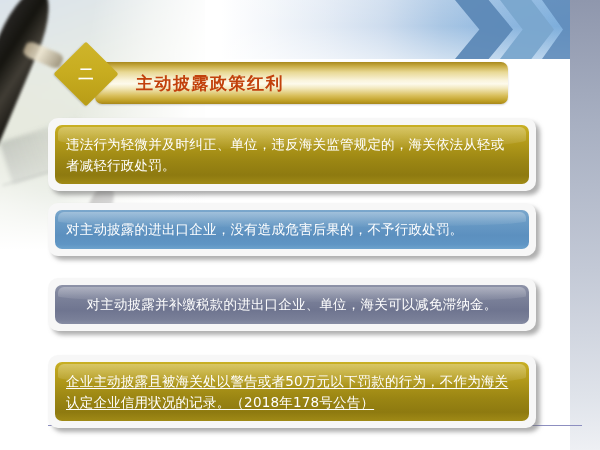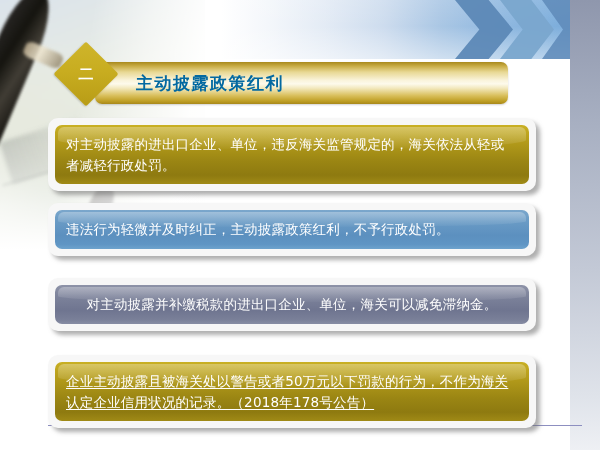--- a/index.html
+++ b/index.html
@@ -185,21 +185,21 @@
     box-shadow: 0 1px 2px rgba(0,0,0,0.18);
   }
   .title-text {
     position: absolute;
     left: 73px; top: 0;
     height: 42px;
     line-height: 42px;
     font-family: "DejaVu Serif", "Liberation Serif", serif;
     font-size: 17px;
     font-weight: bold;
-    color: #0369a1;
+    color: #c2410c;
     letter-spacing: 1.5px;
     white-space: nowrap;
   }
   .title-diamond {
     position: absolute;
     left: 0px; top: -11px;
     width: 46px; height: 46px;
     background: linear-gradient(135deg, #cfb52b 0%, #c8ad20 45%, #b89c16 100%);
     transform: rotate(45deg);
     border-radius: 2px;
@@ -298,28 +298,28 @@
   <div class="title-wrap">
     <div class="title-bar"></div>
     <div class="title-text">主动披露政策红利</div>
     <div class="title-diamond"></div>
     <div class="title-diamond-num">二</div>
   </div>
 
   <div class="box-outer" id="b1">
     <div class="box-inner theme-gold">
       <div class="gloss"></div>
-      <div class="box-text">对主动披露的进出口企业、单位，违反海关监管规定的，海关依法从轻或者减轻行政处罚。</div>
+      <div class="box-text">违法行为轻微并及时纠正、单位，违反海关监管规定的，海关依法从轻或者减轻行政处罚。</div>
     </div>
   </div>
 
   <div class="box-outer" id="b2">
     <div class="box-inner theme-blue">
       <div class="gloss"></div>
-      <div class="box-text">违法行为轻微并及时纠正，主动披露政策红利，不予行政处罚。</div>
+      <div class="box-text">对主动披露的进出口企业，没有造成危害后果的，不予行政处罚。</div>
     </div>
   </div>
 
   <div class="box-outer" id="b3">
     <div class="box-inner theme-slate">
       <div class="gloss"></div>
       <div class="box-text">对主动披露并补缴税款的进出口企业、单位，海关可以减免滞纳金。</div>
     </div>
   </div>
 

